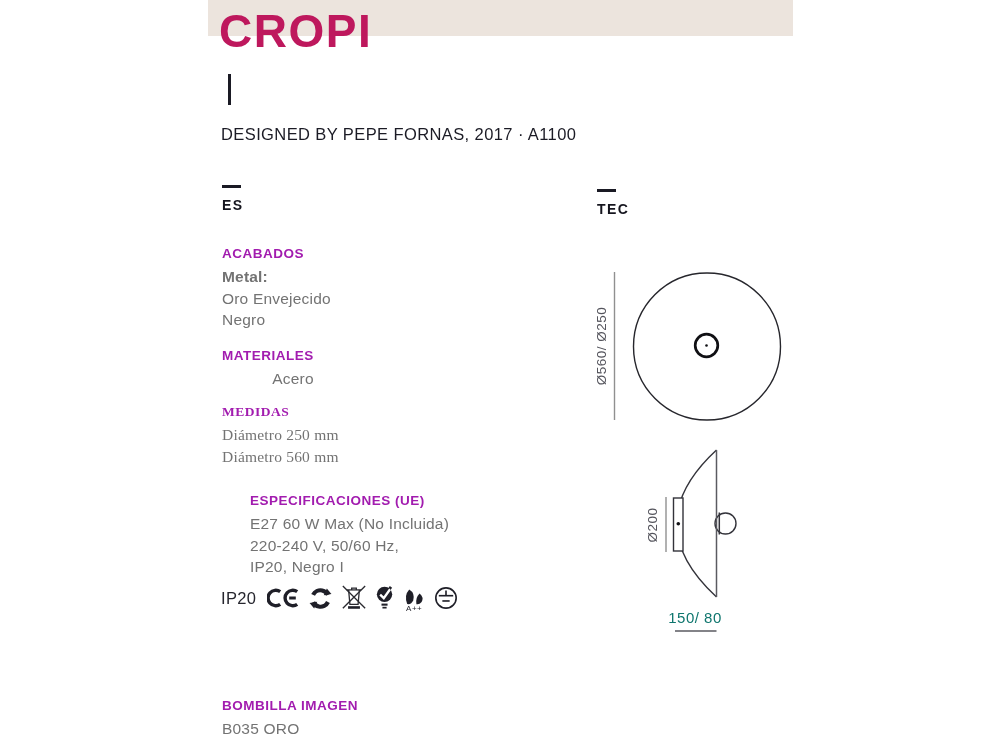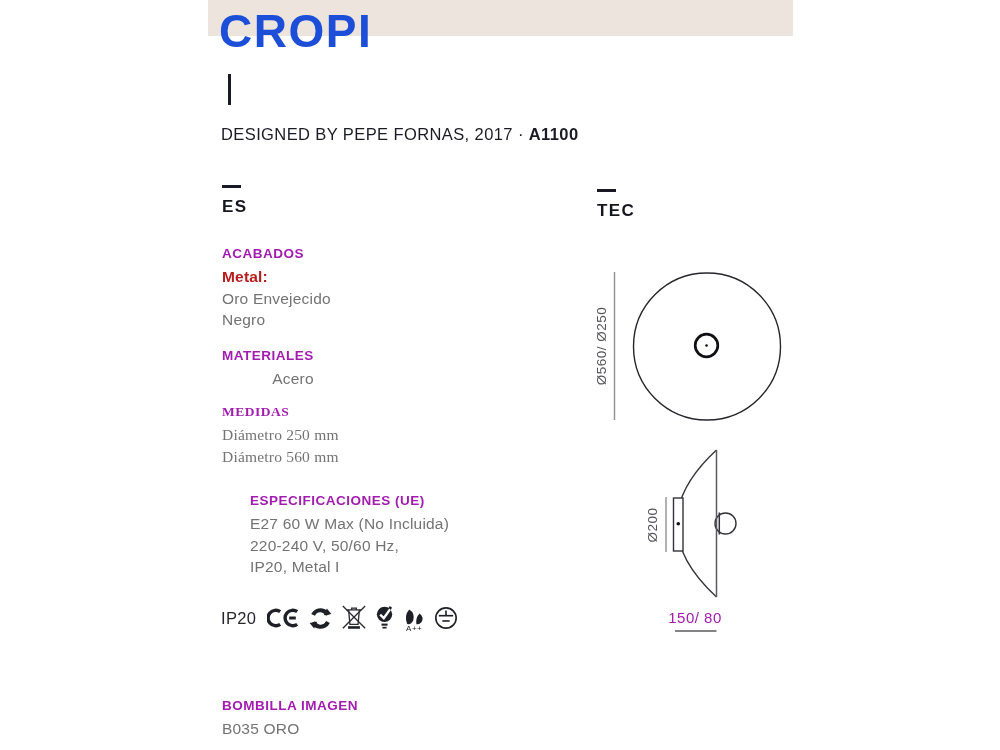--- a/index.html
+++ b/index.html
@@ -3,57 +3,57 @@
 <meta charset="utf-8">
 <style>
   html,body{margin:0;padding:0;background:#ffffff;}
   .sheet{
     position:relative;width:1000px;height:750px;background:#ffffff;overflow:hidden;
     font-family:"Liberation Sans","DejaVu Sans",sans-serif;color:#1c1c26;
   }
   .band{position:absolute;left:208px;top:0;width:585px;height:36px;background:#ece4dd;}
   .title{
     position:absolute;left:219px;top:8px;font-size:46px;line-height:46px;font-weight:700;
-    letter-spacing:1.5px;color:#1d4ed8;
+    letter-spacing:1.5px;color:#be185d;
   }
   .tick{position:absolute;left:228px;top:74px;width:2.5px;height:31px;background:#1a1a24;}
   .byline{
     position:absolute;left:221px;top:125px;font-size:16.5px;letter-spacing:.4px;color:#1b1b25;
     font-weight:400;
   }
-  .byline b{font-weight:700;}
+  .byline b{font-weight:400;}
   .lang{position:absolute;}
   .lang .dash{width:19px;height:2.5px;background:#1a1a24;}
-  .lang .lang-label{margin-top:9px;font-size:17px;font-weight:700;letter-spacing:1.4px;color:#15151e;}
+  .lang .lang-label{margin-top:9px;font-size:14px;font-weight:700;letter-spacing:1.4px;color:#15151e;}
   .lang.es{left:222px;top:185px;}
   .lang.tec{left:597px;top:189px;}
   .sec{position:absolute;left:222px;}
   .sec .h{font-size:13.5px;font-weight:700;letter-spacing:.5px;color:#a21caf;line-height:16px;margin-bottom:4px;}
   .sec .ln{font-size:15.5px;line-height:21.5px;color:#737373;letter-spacing:.2px;}
-  .sec .ln.bold{font-weight:700;color:#b91c1c;}
+  .sec .ln.bold{font-weight:700;color:#737373;}
   .sec.acabados{top:246px;}
   .sec.materiales{top:348px;text-align:right;}
   .sec.medidas{top:404px;font-family:Liberation Serif, serif;}
   .sec.especificaciones{top:493px;margin-left:28px;}
   .sec.energia{top:636px;}
   .sec.bombilla{top:698px;}
   .certs{
-    position:absolute;left:221px;top:583px;height:30px;display:flex;align-items:center;gap:9px;margin-top:20px;
+    position:absolute;left:221px;top:583px;height:30px;display:flex;align-items:center;gap:9px;
   }
   .certs .ip{font-size:16.5px;color:#26262e;letter-spacing:.3px;margin-right:2px;}
   .certs svg{display:block;}
   .leaf-wrap{display:flex;flex-direction:column;align-items:center;margin-top:4px;}
   .leaf-wrap .cap{font-size:8px;color:#1f1f28;letter-spacing:.5px;line-height:8px;}
   .dim-label-v{
     position:absolute;width:120px;height:16px;text-align:center;transform:rotate(-90deg);
     font-size:13.5px;color:#54545c;letter-spacing:.5px;line-height:16px;white-space:nowrap;
   }
   .dim-label-v.small{width:80px;}
   .depth-label{
-    position:absolute;width:100px;text-align:center;font-size:15px;color:#a21caf;letter-spacing:.5px;
+    position:absolute;width:100px;text-align:center;font-size:15px;color:#0f766e;letter-spacing:.5px;
   }
   svg.drawing{position:absolute;}
 </style>
 </head>
 <body>
 
 <div class="sheet">
 
   <div class="band"></div>
 
@@ -85,21 +85,21 @@
   <div class="sec medidas">
     <div class="h">MEDIDAS</div>
     <div class="ln">Diámetro 250 mm</div>
     <div class="ln">Diámetro 560 mm</div>
   </div>
 
   <div class="sec especificaciones">
     <div class="h">ESPECIFICACIONES (UE)</div>
     <div class="ln">E27 60 W Max (No Incluida)</div>
     <div class="ln">220-240 V, 50/60 Hz,</div>
-    <div class="ln">IP20, Metal I</div>
+    <div class="ln">IP20, Negro I</div>
   </div>
 
   <div class="certs">
     <span class="ip">IP20</span>
 
     <svg width="33" height="22" viewBox="0 0 33 22">
       <g fill="none" stroke="#1f1f28" stroke-width="3.4">
         <path d="M 13.2,4.7 A 7.7,7.7 0 1 0 13.2,17.3"></path>
         <path d="M 30.2,4.7 A 7.7,7.7 0 1 0 30.2,17.3"></path>
         <path d="M 22.2,11 L 28.8,11" stroke-width="3"></path>

